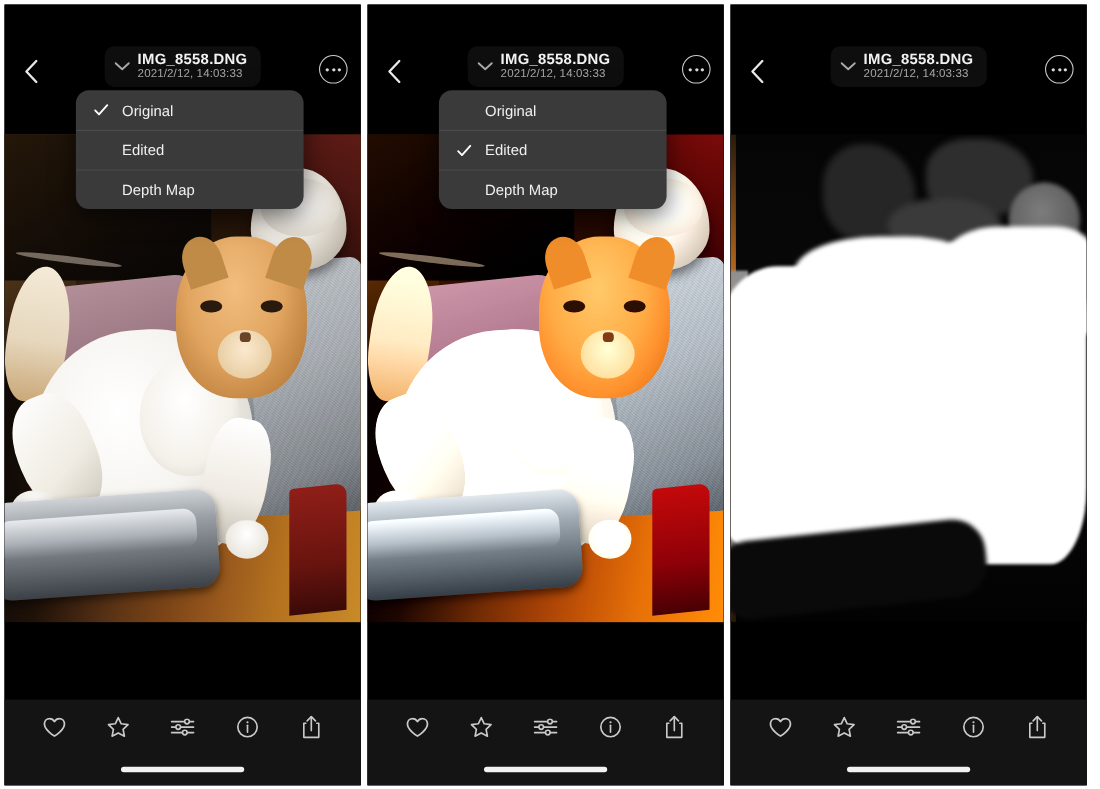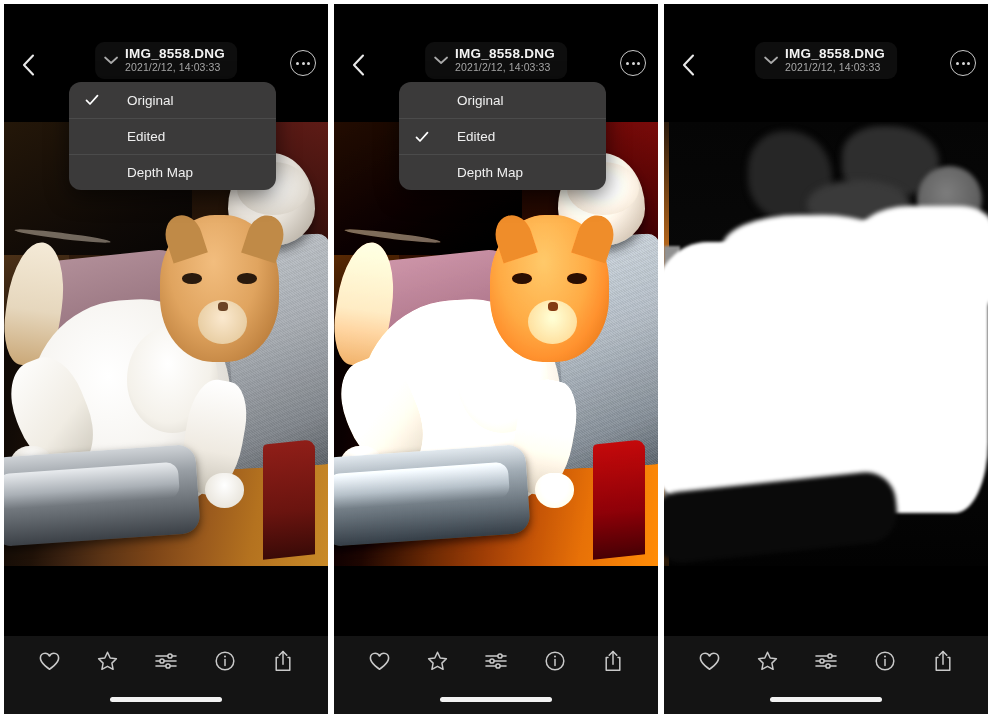--- a/index.html
+++ b/index.html
@@ -82,21 +82,21 @@
     background:#3b3a3a;
     border-radius:12px;
     z-index:20;
     overflow:hidden;
     box-shadow:0 6px 22px rgba(0,0,0,.55);
   }
   .menu-item {
     position:relative;
     height:36px;
     display:flex; align-items:center;
-    padding-left:58px;
+    padding-left:42px;
     color:#f0f0f0;
     font-size:13.5px;
     border-top:1px solid rgba(255,255,255,0.085);
   }
   .menu-item:first-child { border-top:none; }
   .menu-check {
     position:absolute; left:16px; top:50%;
     transform:translateY(-50%);
     width:14px; height:14px;
     opacity:0;

